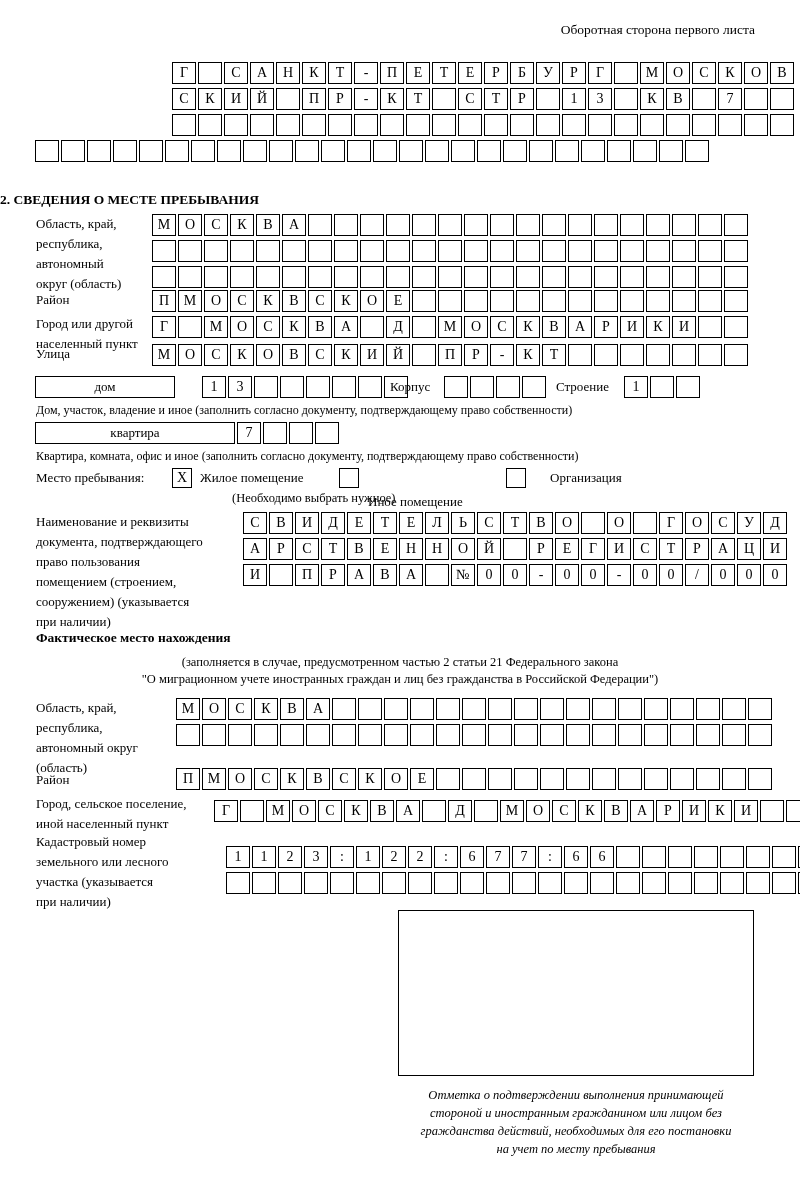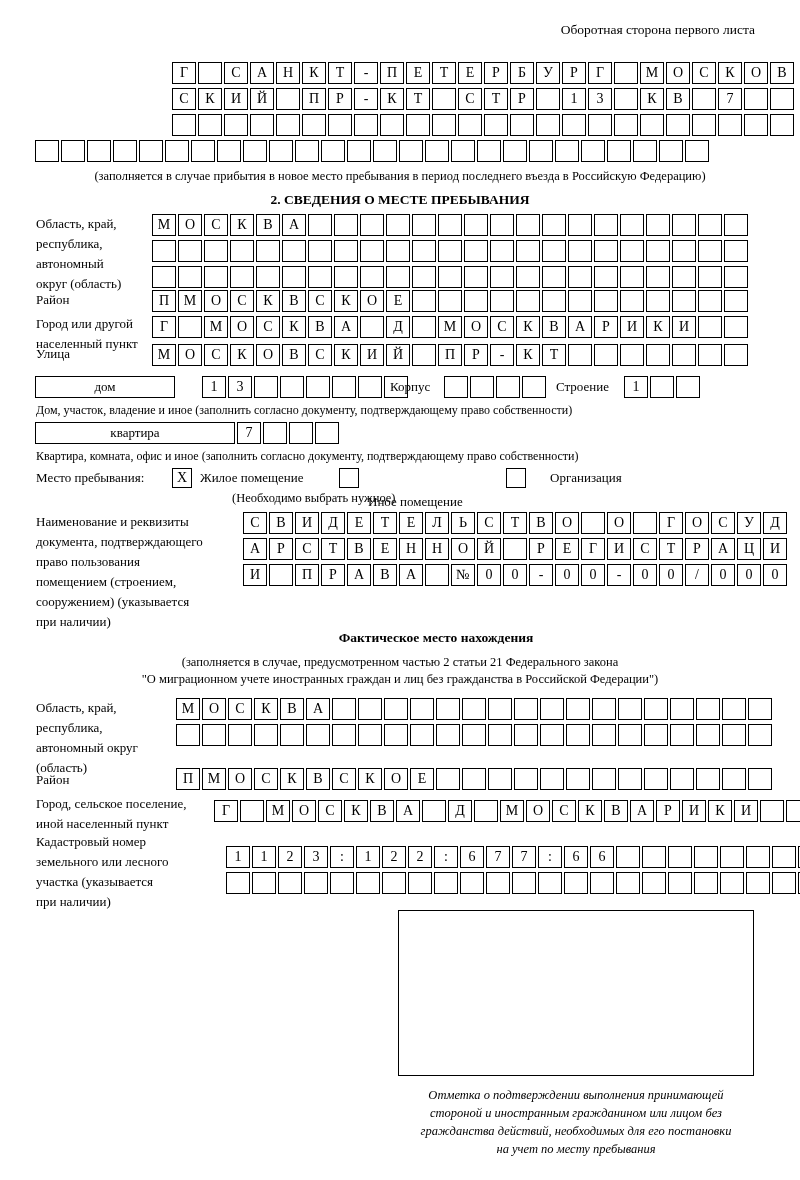--- a/index.html
+++ b/index.html
@@ -37,21 +37,21 @@
   .center-note {
     position: absolute;
     text-align: center;
     font-size: 12.5px;
     line-height: 17px;
     width: 100%;
     left: 0;
   }
   .section-title {
     position: absolute;
-    text-align: center;
+    text-align: left;
     width: 100%;
     left: 0;
     font-weight: bold;
     font-size: 13.5px;
   }
   .boxrow {
     position: absolute;
     display: flex;
   }
   .cell {
@@ -212,21 +212,20 @@
       <div class="cell"></div>
       <div class="cell"></div>
       <div class="cell"></div>
       <div class="cell"></div>
       <div class="cell"></div>
       <div class="cell"></div>
       <div class="cell"></div>
       <div class="cell"></div>
     </div>
 
-  <div class="center-note" style="top:168px;">(заполняется в случае прибытия в новое место пребывания в период последнего въезда в Российскую Федерацию)</div>
 
   <div class="section-title" style="top:192px;">2. СВЕДЕНИЯ О МЕСТЕ ПРЕБЫВАНИЯ</div>
 
   <div class="lbl" style="left:36px; top:214px; width:130px;">Область, край,
 республика,
 автономный
 округ (область)</div>
   <div class="boxrow" id="s2-region-0" style="left:152px; top:214px;">
       <div class="cell">М</div>
       <div class="cell">О</div>

